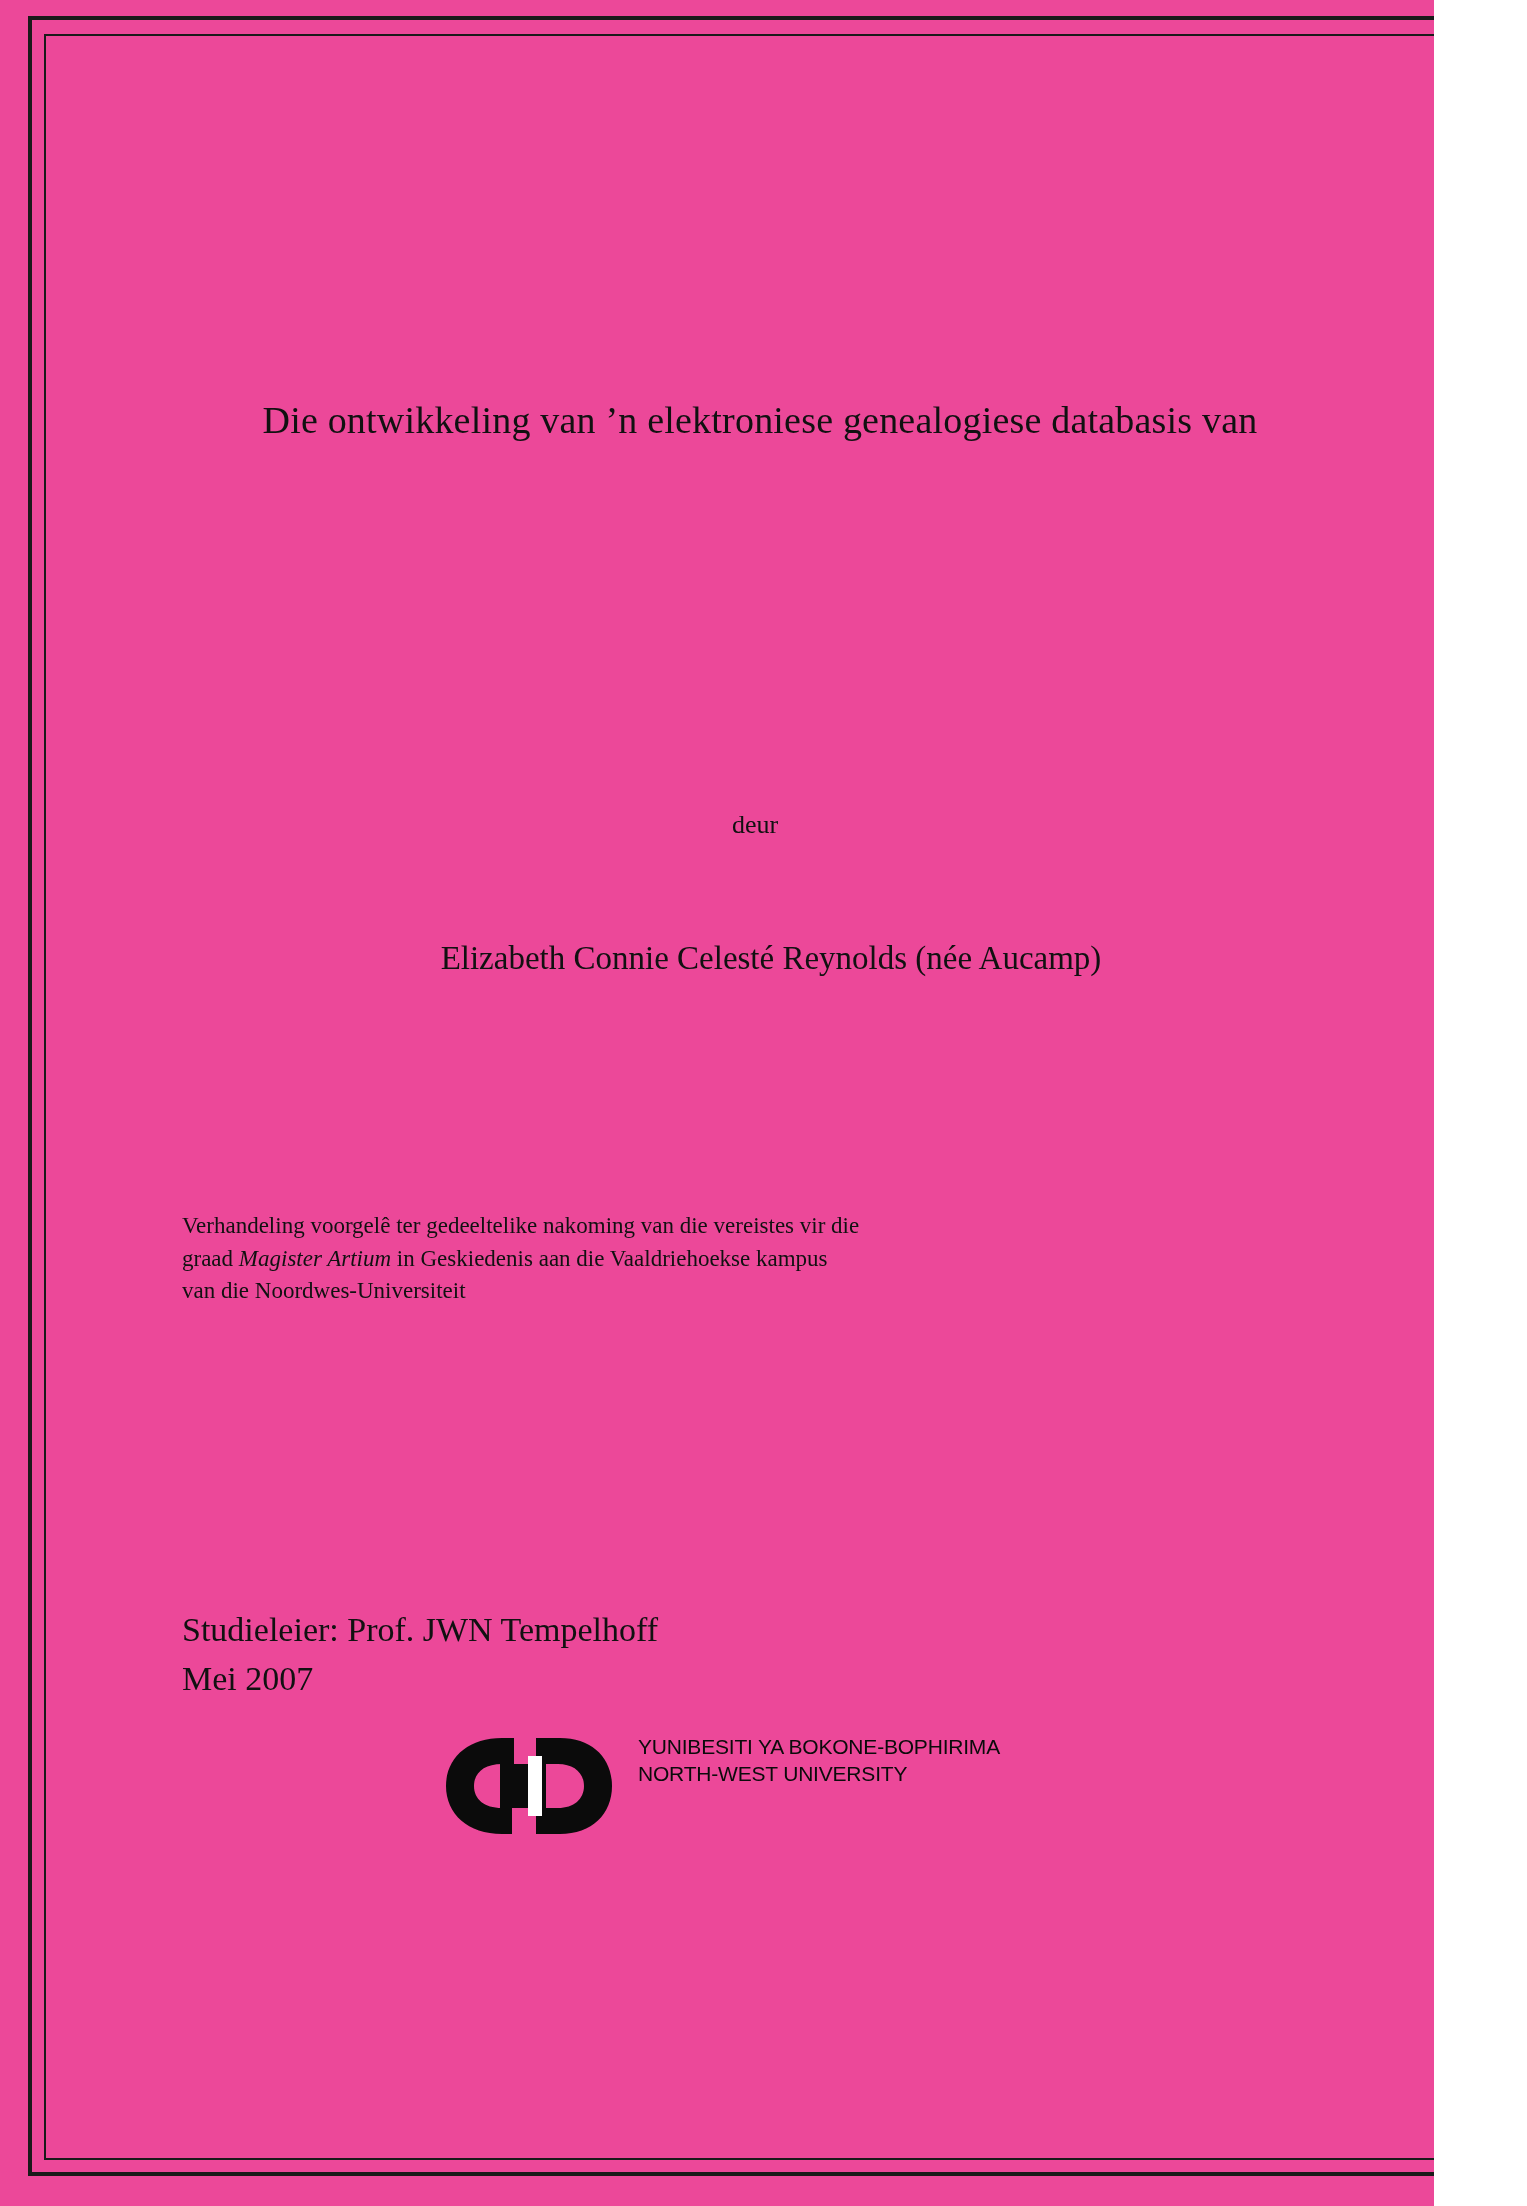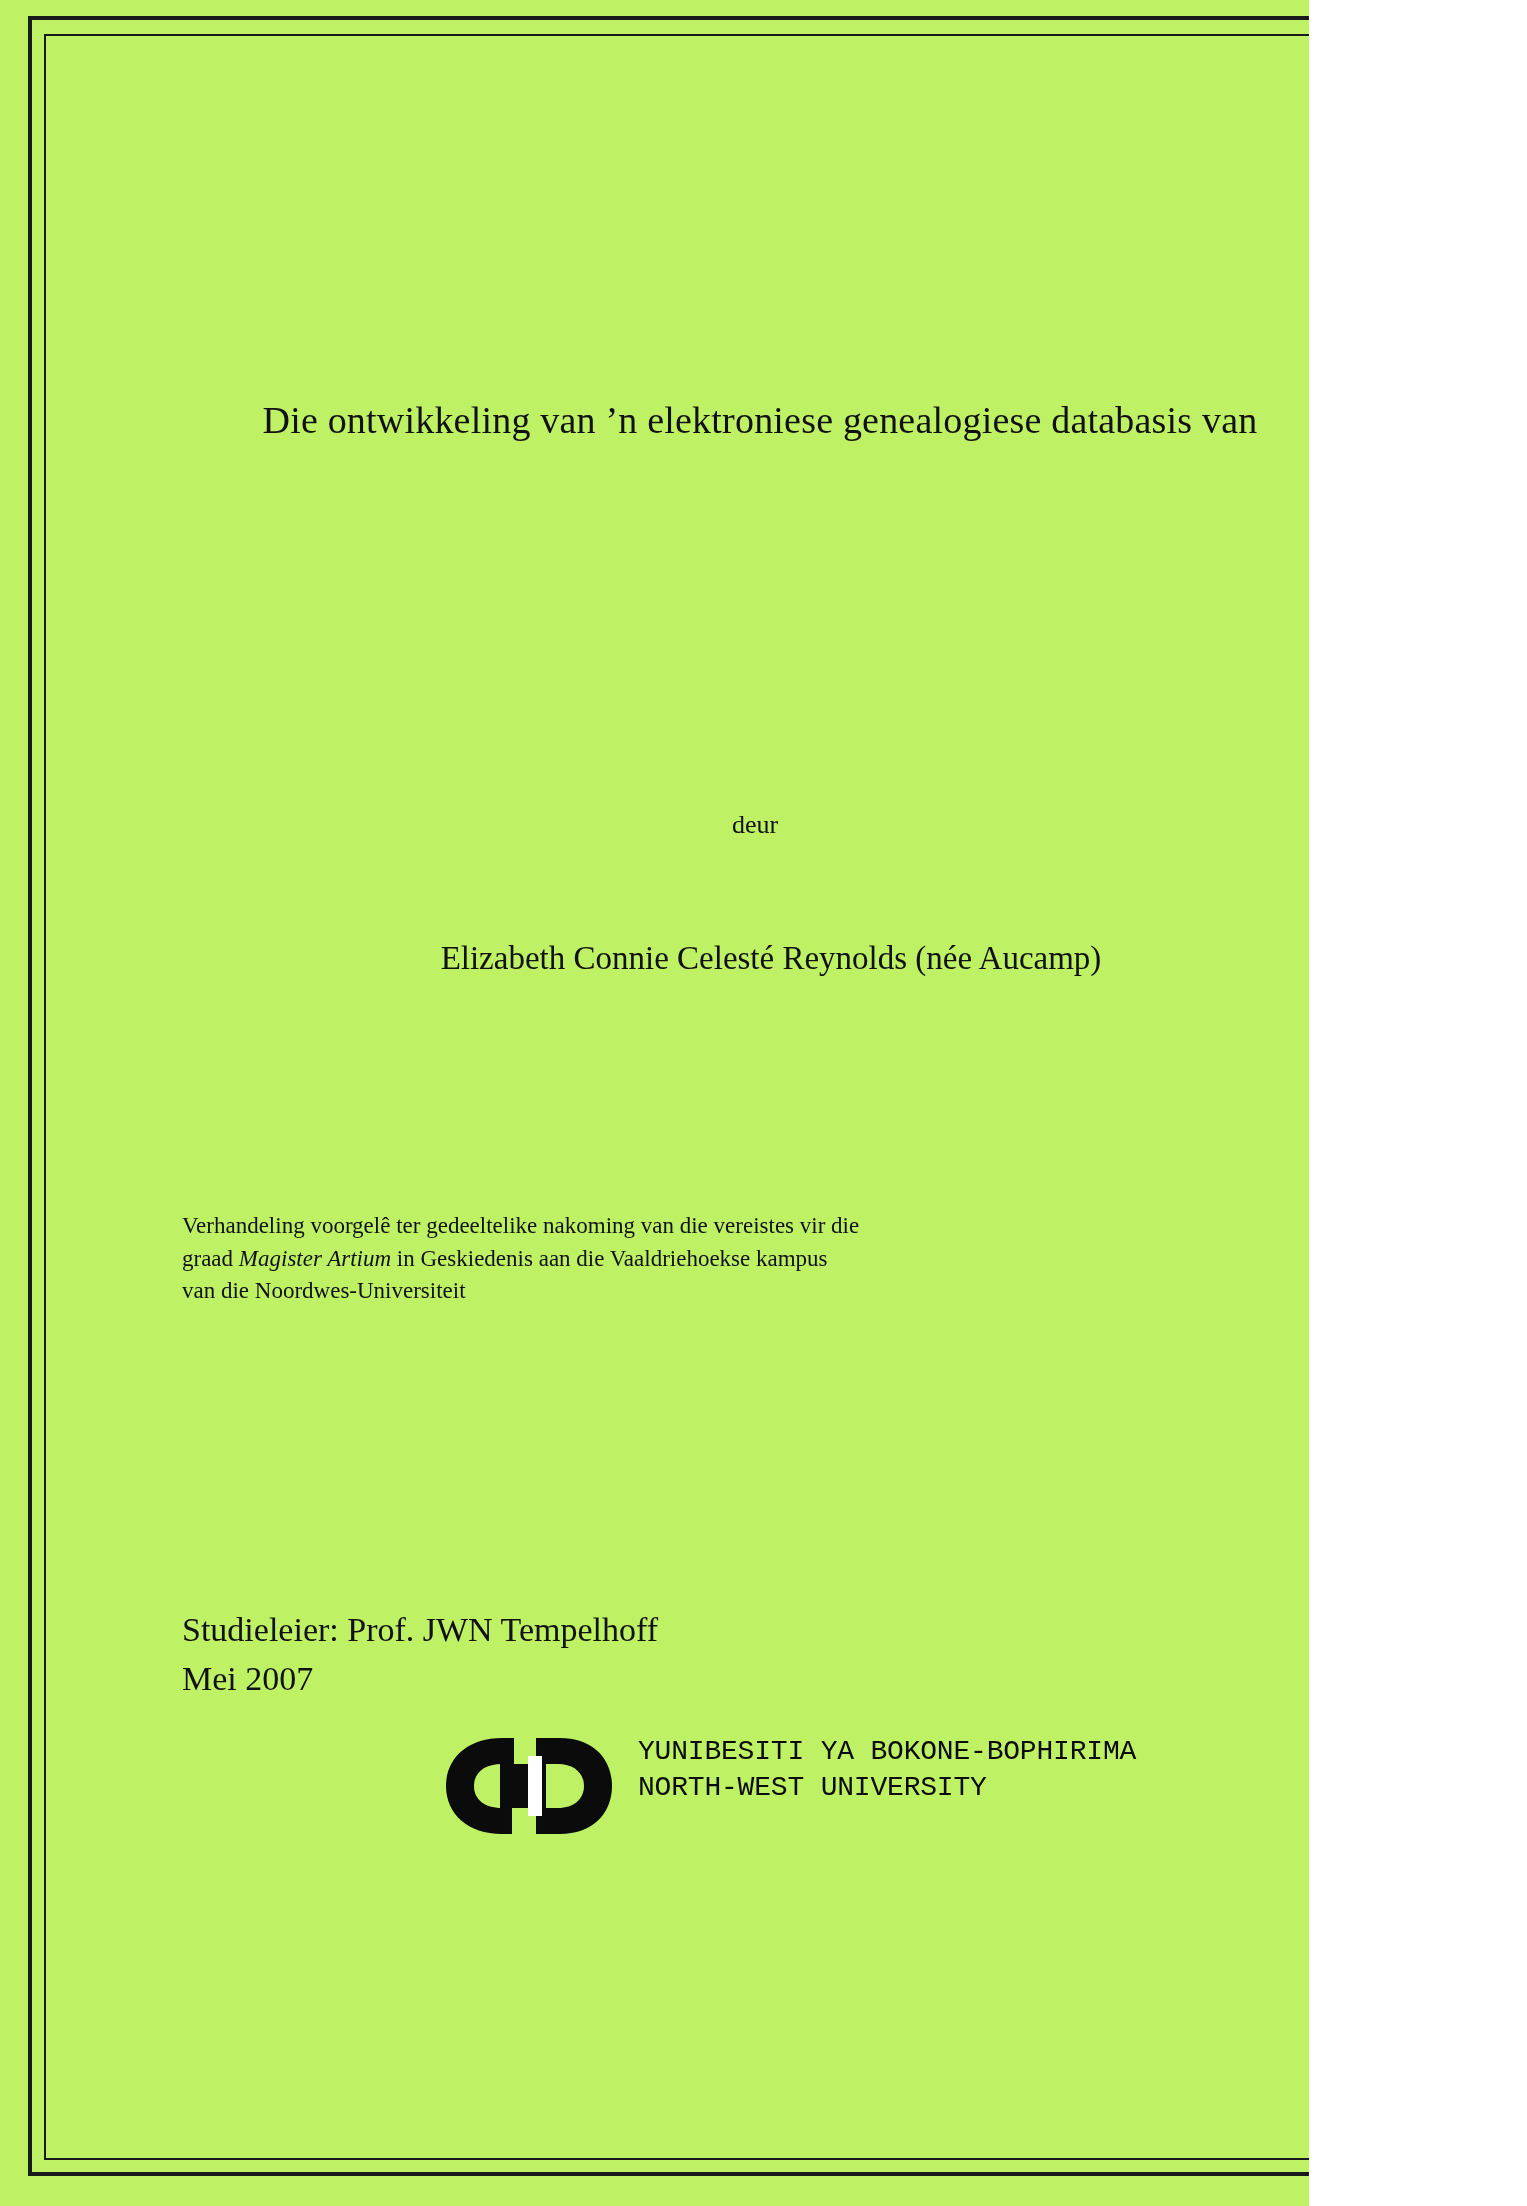--- a/index.html
+++ b/index.html
@@ -2,23 +2,23 @@
 <html><head>
 <meta charset="utf-8">
 <style>
   html, body {
     margin: 0;
     padding: 0;
     background: #ffffff;
   }
   .page {
     position: relative;
-    width: 1309px;
+    width: 1434px;
     height: 2206px;
-    background: #bef264;
+    background: #ec4899;
     overflow: hidden;
     font-family: "Liberation Serif", serif;
     color: #111111;
   }
   
   .scan-frame-outer {
     position: absolute;
     left: 28px;
     top: 16px;
     width: 1458px;
@@ -114,22 +114,22 @@
     position: absolute;
     left: 0;
     top: 6px;
     width: 190px;
     height: 104px;
   }
   .logo-text {
     position: absolute;
     left: 198px;
     top: 6px;
-    font-family: Liberation Mono, monospace;
-    font-size: 28px;
+    font-family: Liberation Sans, sans-serif;
+    font-size: 21px;
     line-height: 1.28;
     letter-spacing: -0.2px;
     color: #0b0b0b;
     font-weight: 500;
   }
   .logo-text div { white-space: nowrap; }
 </style>
 </head>
 <body>
 

